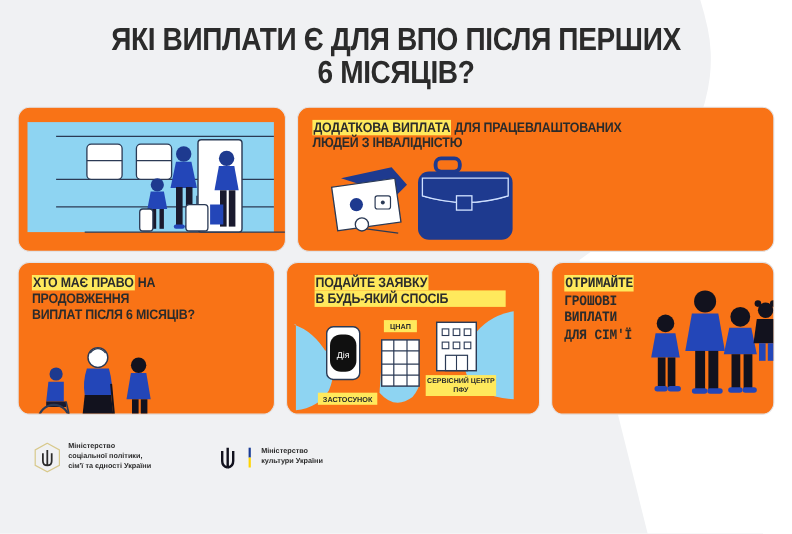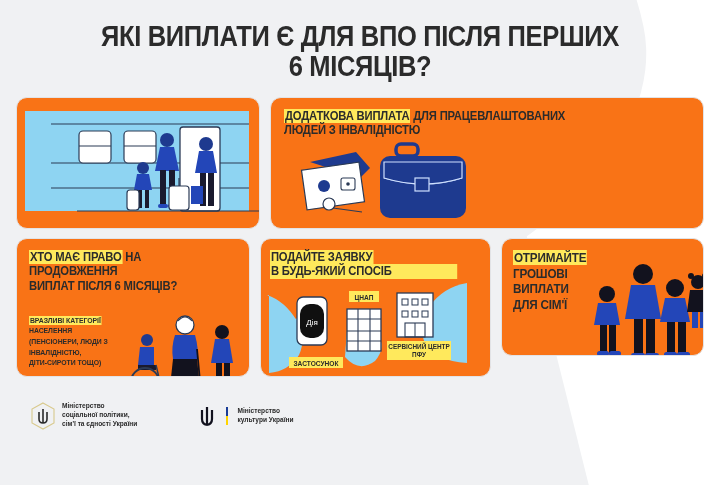--- a/index.html
+++ b/index.html
@@ -43,22 +43,22 @@
   .card {
     background:#f97316;
     border:1px solid #e2e3e6;
     border-radius:11px;
     position:relative;
     overflow:hidden;
   }
   .c-train  { width:244px; height:132px; }
   .c-extra  { width:434px; height:132px; padding:11px 13px 0 13px; }
   .c-who    { width:244px; height:139px; padding:11px 12px 0 12px; }
-  .c-apply  { width:240px; height:139px; padding:11px 11px 0 9px; }
-  .c-get    { width:212px; height:118px; padding:11px 7px 0 11px; }
+  .c-apply  { width:240px; height:139px; padding:11px 11px 0 25px; }
+  .c-get    { width:212px; height:139px; padding:11px 7px 0 11px;font-family:Liberation Mono, monospace; }
 
   
   .hd {
     font-weight:bold; color:#2b2b2b; text-transform:uppercase;
     font-size:12.5px; line-height:1.18; letter-spacing:-0.2px;
     transform:scaleX(0.9); transform-origin:left center;
   }
   .hd .hl, .sm .hl, .amt .hl { background:#ffe95c; padding:0 1px; }
   .hd .l2, .hd .l3, .hd .l4 { display:block; }
 
@@ -190,28 +190,20 @@
   </div>
 
   <div class="row row-2">
 
     <div class="card c-who">
       <div class="hd">
         <span class="hl">ХТО МАЄ ПРАВО</span><span> НА ПРОДОВЖЕННЯ</span>
         <span class="l2">ВИПЛАТ ПІСЛЯ 6 МІСЯЦІВ?</span>
       </div>
       <div class="who-body">
-        <div class="who-left">
-          <div class="sm" style="margin-top:14px;">
-            <span class="hl">ВРАЗЛИВІ КАТЕГОРІЇ</span><span> НАСЕЛЕННЯ</span>
-            <span class="l">(ПЕНСІОНЕРИ, ЛЮДИ З ІНВАЛІДНІСТЮ,</span>
-            <span class="l">ДІТИ-СИРОТИ ТОЩО)</span>
-          </div>
-
-        </div>
         <div class="who-art">
           <svg viewBox="0 0 112 105" width="112" height="105">
 
             <circle cx="22" cy="46" r="6" fill="#1e3a8f"></circle>
             <path d="M15 53 h14 v18 h-16 z" fill="#2346b8"></path>
             <rect x="13" y="71" width="18" height="5" fill="#1a1a2e"></rect>
             <circle cx="20" cy="88" r="14" fill="none" stroke="#2b3a55" stroke-width="2"></circle>
             <circle cx="20" cy="88" r="4" fill="none" stroke="#2b3a55" stroke-width="1.2"></circle>
             <circle cx="36" cy="96" r="5" fill="none" stroke="#2b3a55" stroke-width="1.5"></circle>
             <line x1="31" y1="71" x2="36" y2="92" stroke="#2b3a55" stroke-width="1.5"></line>

